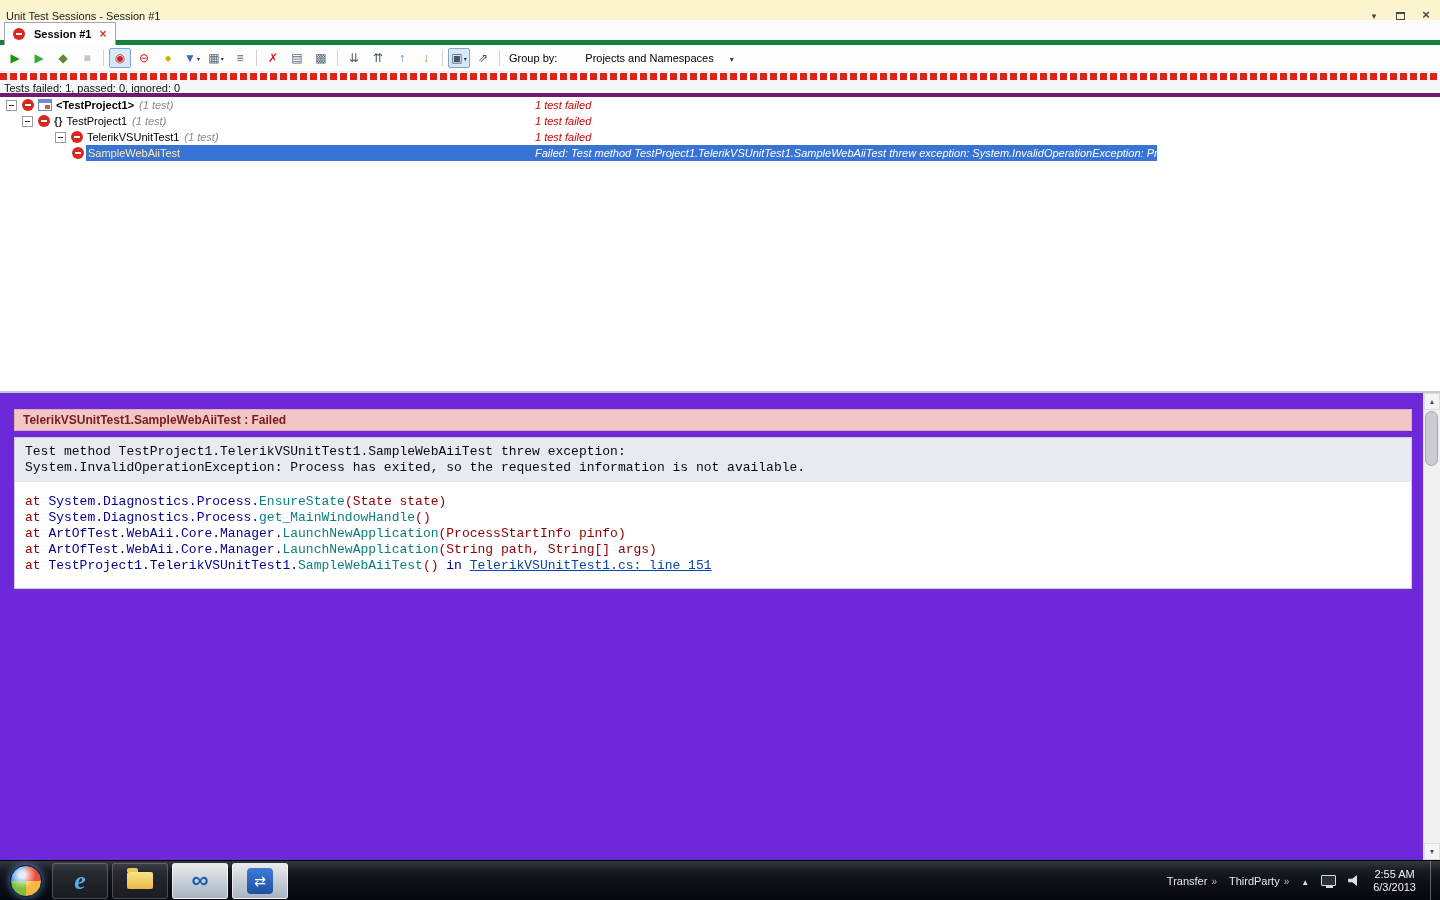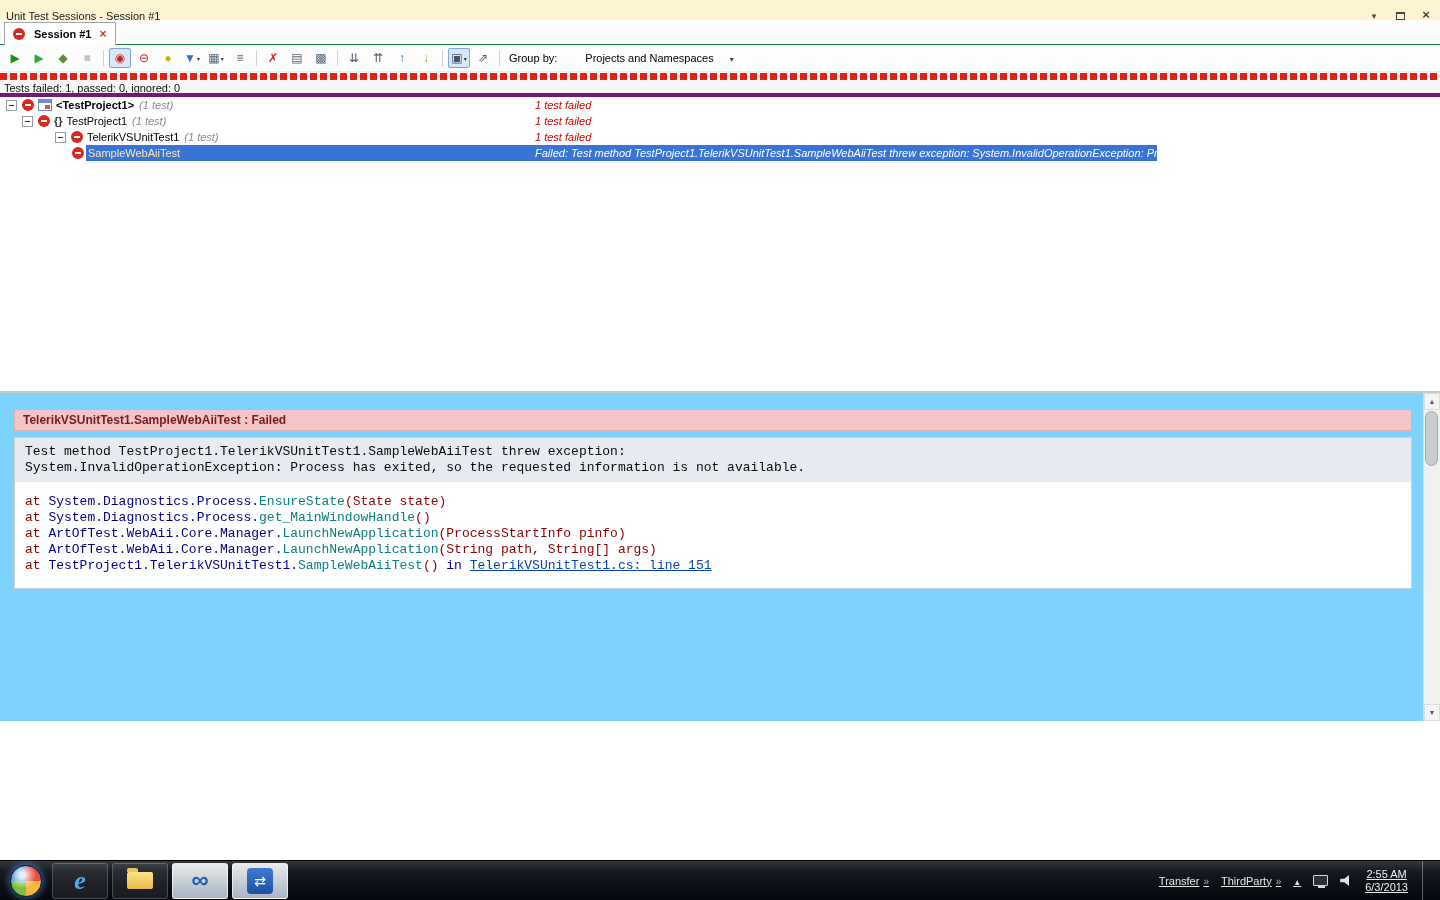--- a/index.html
+++ b/index.html
@@ -11,21 +11,21 @@
     background:#FBF4CF; border-bottom:1px solid #E6DCAB;
     display:flex; align-items:center; padding:0 6px; font-size:11px; color:#1a1a1a; }
   .tb-controls { margin-left:auto; display:flex; align-items:center; gap:10px; }
   .tc { width:16px; height:14px; display:flex; align-items:center; justify-content:center; color:#444; font-size:10px; }
   .ic-chevdown::after { content:"▾"; font-size:9px; }
   .ic-float { width:9px; height:8px; border:1px solid #444; border-top-width:2px; }
   .ic-close::after { content:"×"; font-weight:bold; font-size:13px; line-height:10px; }
 
   
   .tabstrip { position:absolute; left:0; top:20px; width:1440px; height:25px;
-    background:#FBFBFB; border-bottom:1px solid #15803d; }
+    background:#FBFBFB; border-bottom:5px solid #15803d; }
   .tab { position:absolute; left:4px; top:2px; height:23px; background:#fff;
     border:1px solid #A6A6A6; border-bottom:none; display:flex; align-items:center; gap:5px;
     padding:0 8px; font-size:11px; font-weight:bold; z-index:2; }
   .tab-close { color:#C23B2E; font-weight:bold; font-size:12px; margin-left:3px; line-height:10px; }
 
   
   .toolbar { position:absolute; left:0; top:45px; width:1440px; height:26px; background:#FDFDFD;
     display:flex; align-items:center; padding-left:4px; gap:2px; font-size:11px; }
   .tb-btn { width:22px; height:20px; display:flex; align-items:center; justify-content:center;
     border:1px solid transparent; border-radius:2px; flex:none; }
@@ -65,21 +65,21 @@
   .lab.b { font-weight:bold; }
   .sfx { font-style:italic; color:#8A8A8A; margin-left:5px; }
   .status { position:absolute; left:535px; top:0; line-height:16px; color:#CC0000; z-index:1;font-style:italic; }
   .tree-row.selected .lab { color:#FFE9B0; }
   .tree-row.selected .status { color:#fff; width:642px; overflow:hidden; }
 
   
   .splitter { position:absolute; left:0; top:391px; width:1440px; height:2px; background:#C8C8C8; }
 
   
-  .details { position:absolute; left:0; top:393px; width:1440px; height:328px; background:#7dd3fc; }
+  .details { position:absolute; left:0; top:393px; width:1440px; height:467px; background:#6d28d9; }
   .details-content { position:absolute; left:0; top:0; right:17px; bottom:0; overflow:hidden; }
   .header-box { margin:16px 11px 0 14px; height:22px; background:#F0C6C6; border:1px solid #E2AFAF;
     display:flex; align-items:center; padding-left:8px; font-size:12px; font-weight:bold; color:#7A1A1A; }
   .content-box { margin:6px 11px 0 14px; background:#fff; border:1px solid #CFCFCF; }
   .msg-box { background:#E7EBF1; padding:6px 10px; font-family:"Liberation Mono", monospace; font-size:13px;
     line-height:16px; color:#0a0a0a; }
   .stack-box { padding:12px 10px 14px 10px; font-family:"Liberation Mono", monospace; font-size:13px; line-height:16px; background:#fff; }
   .stack-line { white-space:pre; }
   .seg-kw { color:#8B0000; }
   .seg-type { color:#00008B; }
@@ -108,21 +108,21 @@
   .tb-app.active { background:linear-gradient(rgba(255,255,255,.9), rgba(208,224,240,.8)); border-color:rgba(255,255,255,.65); }
   .ie-e::after { content:"e"; font-family:"Liberation Serif", serif; font-style:italic; font-weight:bold;
     font-size:26px; color:#55AEE8; }
   .folder { width:26px; height:17px; background:linear-gradient(#FBE289,#E8B94B); border-radius:2px; position:relative; }
   .folder::before { content:""; position:absolute; top:-4px; left:0; width:11px; height:4px;
     background:#E9C65E; border-radius:2px 2px 0 0; }
   .inf::after { content:"∞"; font-size:24px; font-weight:bold; color:#1F5FAF; line-height:20px; }
   .tile-arrows { width:26px; height:26px; border-radius:4px; background:linear-gradient(#3E7BD6,#1F4FA0);
     display:flex; align-items:center; justify-content:center; }
   .tile-arrows::after { content:"⇄"; color:#fff; font-size:14px; }
-  .tray { margin-left:auto; display:flex; align-items:center; gap:12px; padding-right:8px; color:#E8E8E8; font-size:11px;text-decoration:underline; }
+  .tray { margin-left:auto; display:flex; align-items:center; gap:12px; color:#E8E8E8; font-size:11px; }
   .tray-toolbar { display:flex; align-items:center; gap:4px; }
   .chev::after { content:"»"; color:#BDBDBD; font-size:10px; }
   .tray-up::after { content:"▲"; font-size:8px; color:#DDD; }
   .net-icon { width:15px; height:11px; border:1px solid #D8D8D8; background:#2A2F38; border-radius:1px; position:relative; }
   .net-icon::after { content:""; position:absolute; left:4px; bottom:-3px; width:7px; height:2px; background:#D8D8D8; }
   .spk-icon { width:13px; height:12px; background:#E0E0E0;
     clip-path:polygon(0 35%, 32% 35%, 68% 4%, 68% 96%, 32% 65%, 0 65%); }
   .clock { text-align:center; line-height:13px; color:#F0F0F0; }
   .show-desktop { width:10px; height:40px; border-left:1px solid rgba(255,255,255,.35); margin-left:2px; }
 </style>

